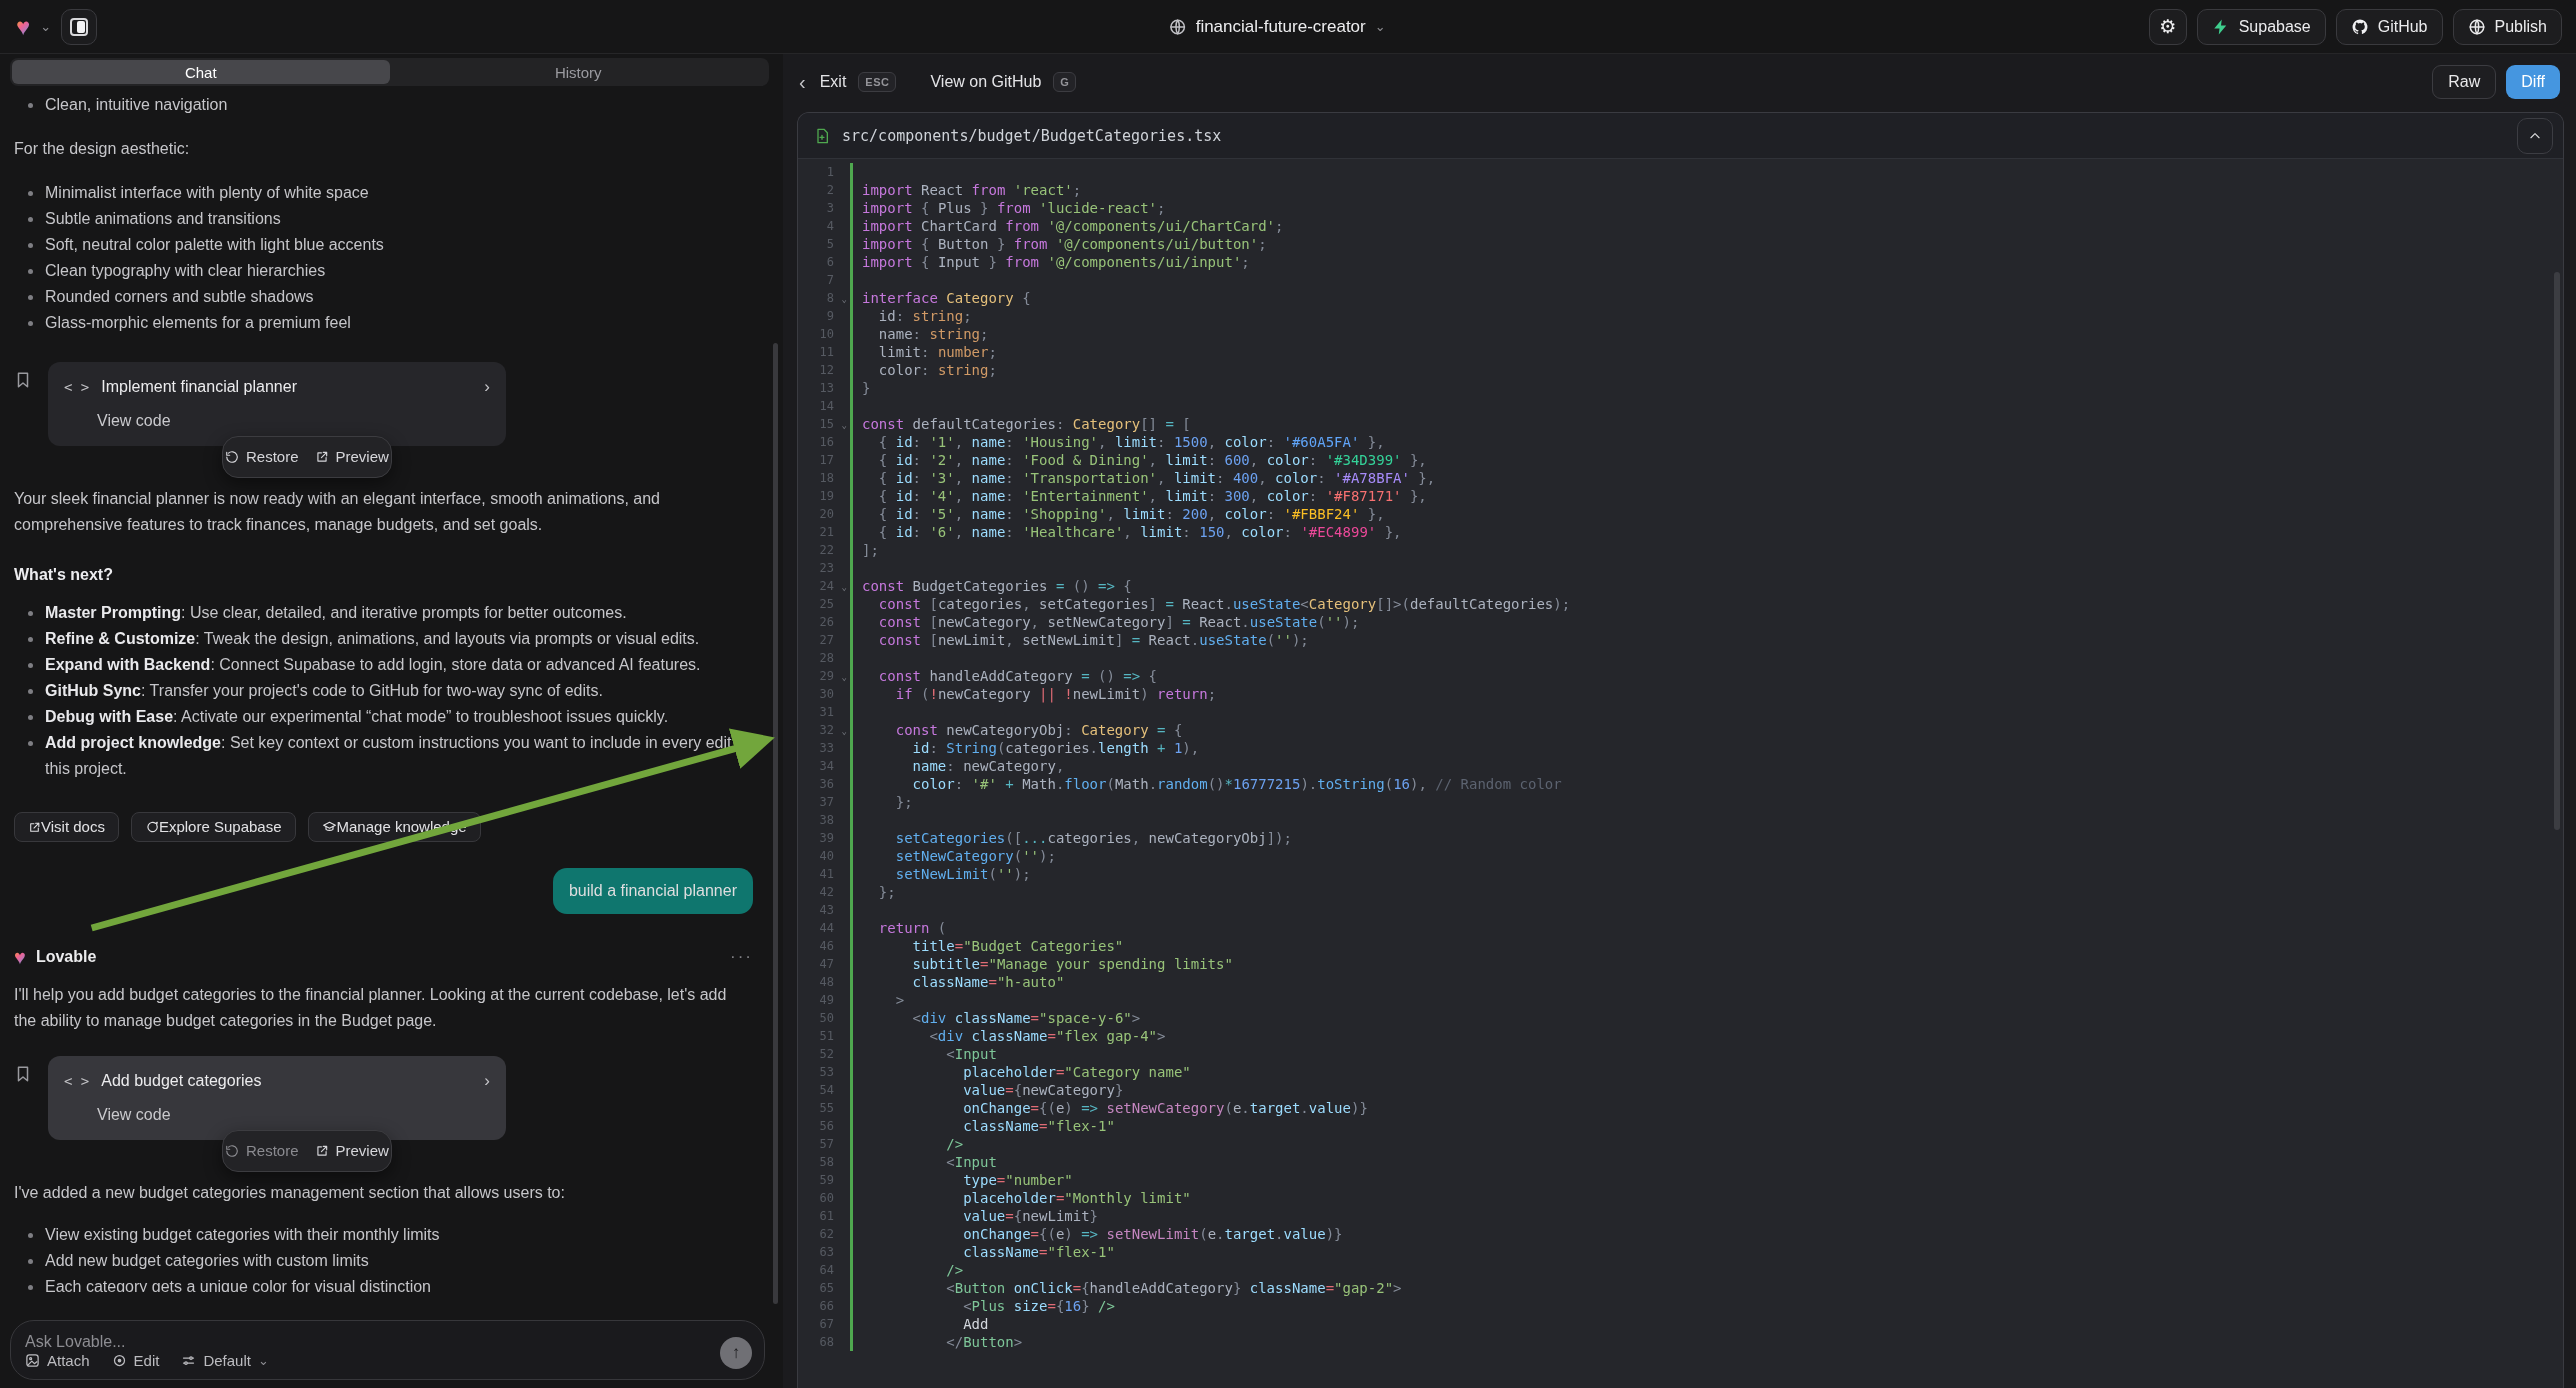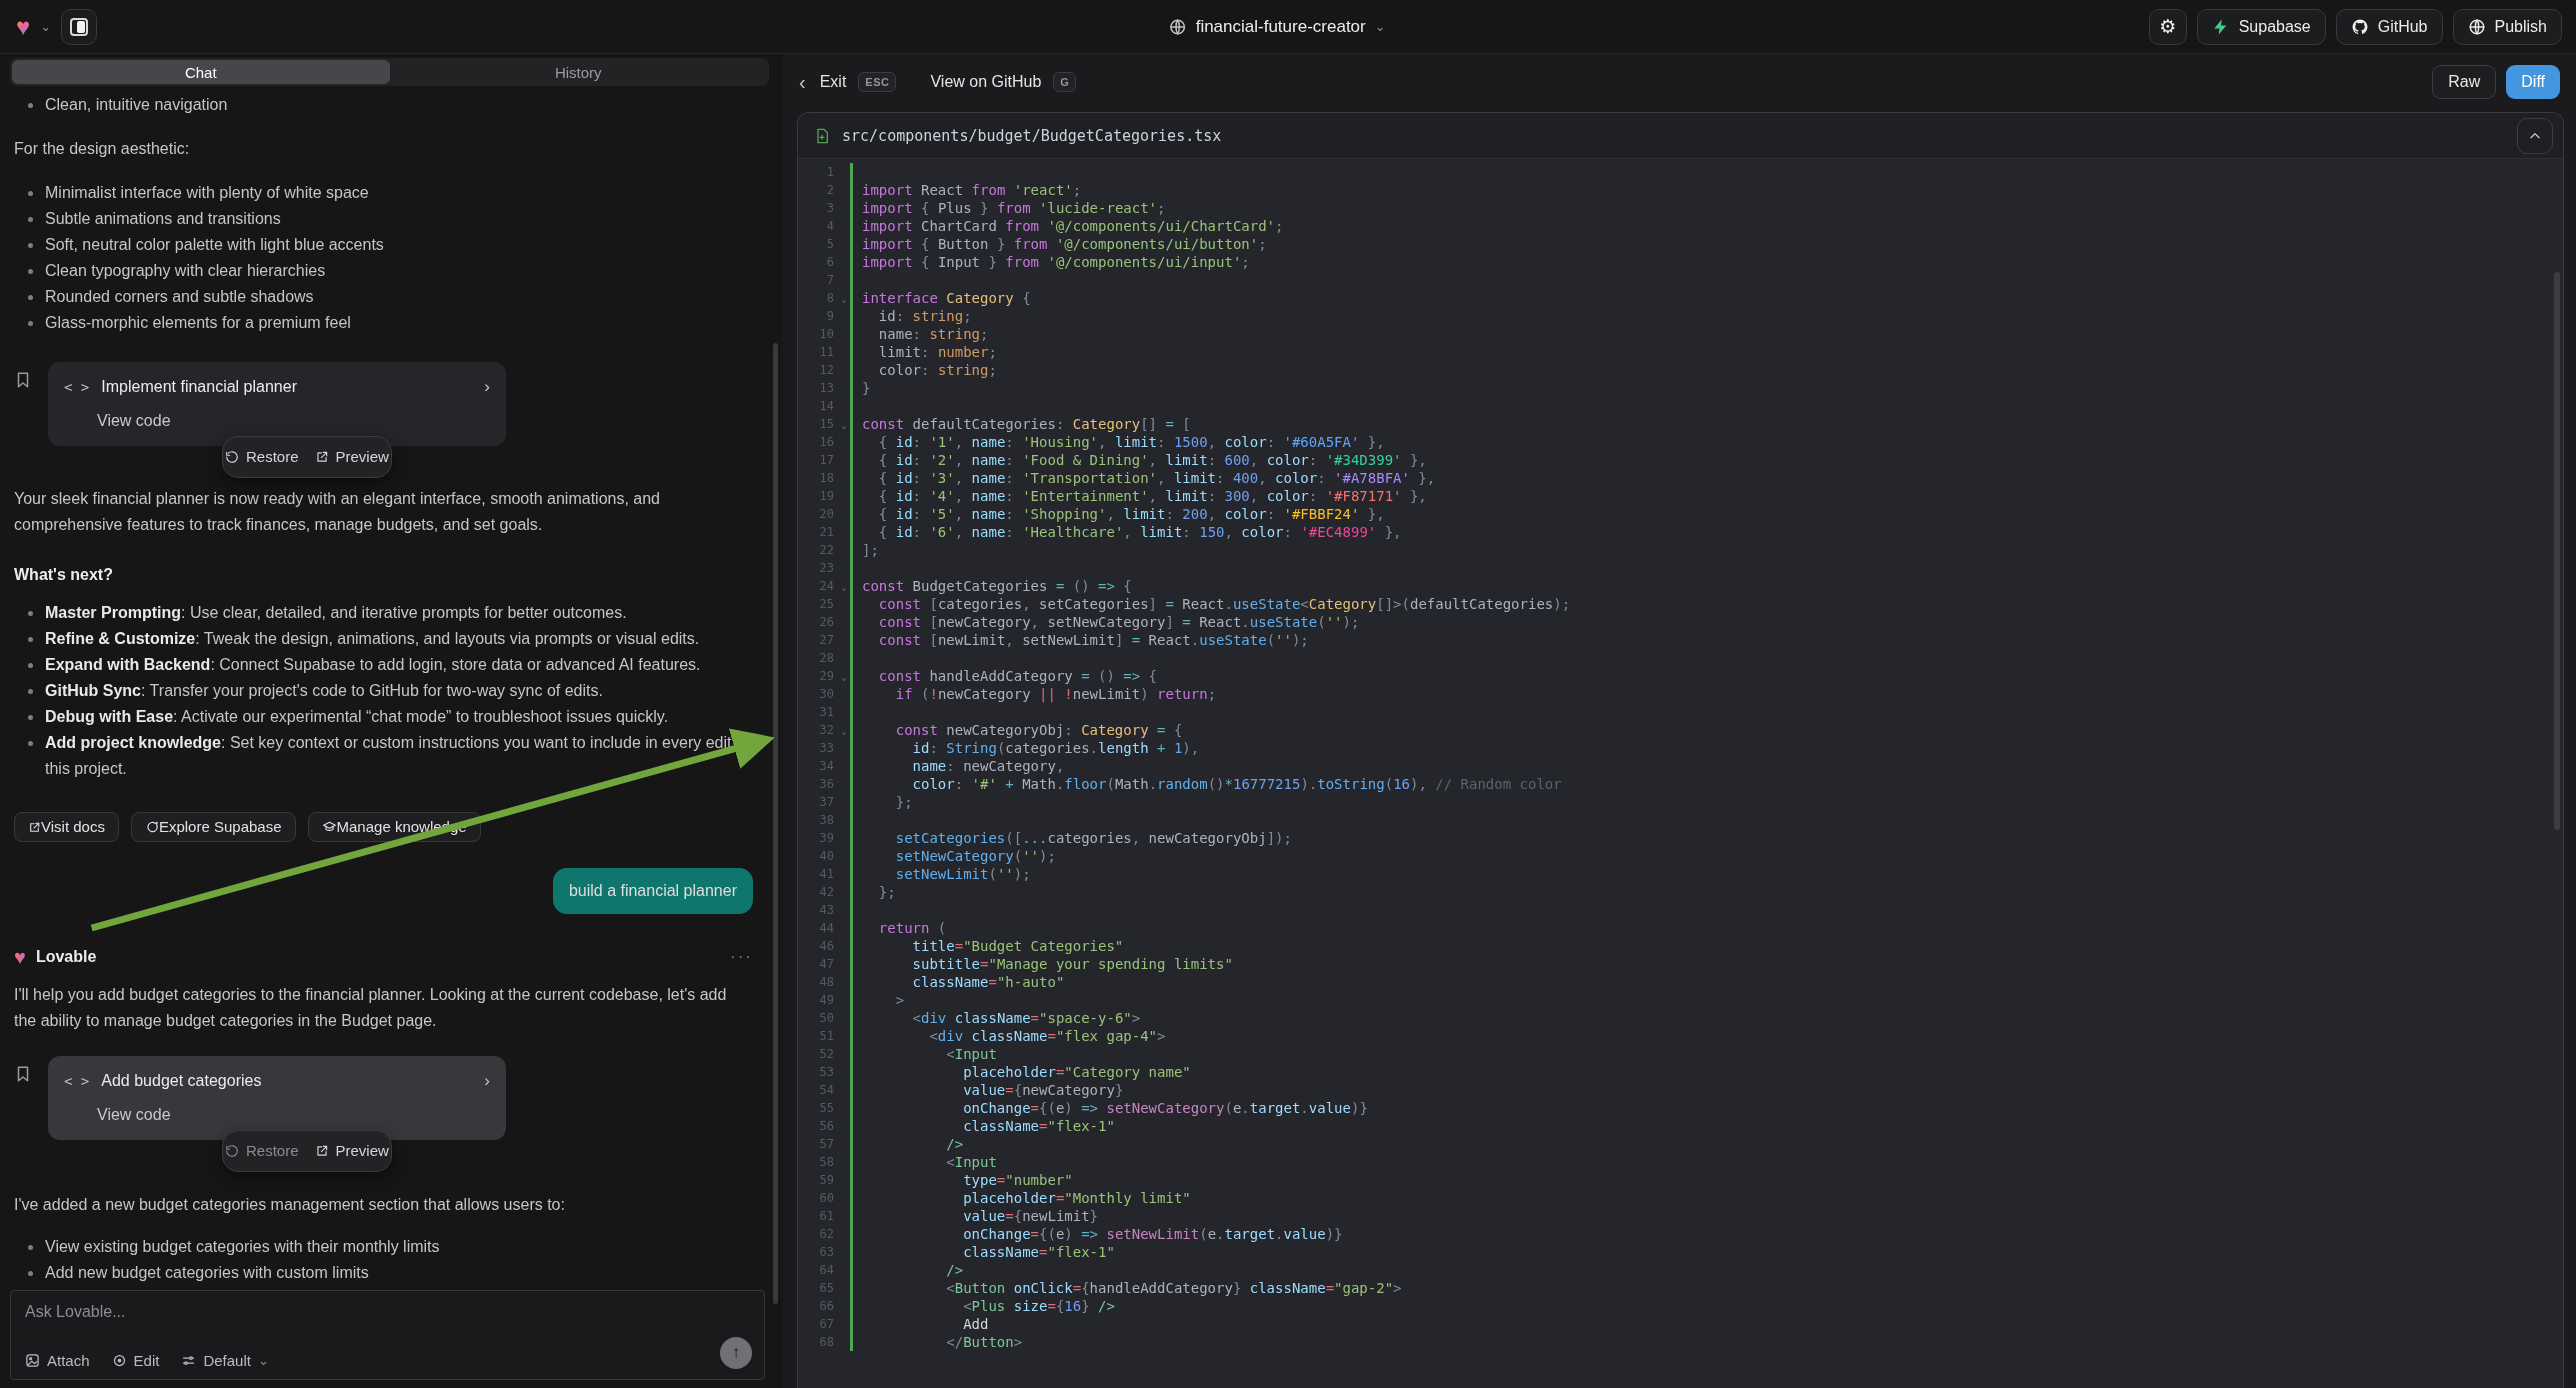--- a/index.html
+++ b/index.html
@@ -56,22 +56,22 @@
   .hoverbar .dim { color:#8b8b90; }
   .hb-item { display:flex; align-items:center; gap:7px; }
   .btnrow { display:flex; gap:12px; }
   .pill { height:30px; display:flex; align-items:center; gap:0; padding:0 13px;
     background:#1f1f22; border:1px solid #38383c; border-radius:8px; color:#e2e2e5; font-size:15px; }
   .bubble-wrap { display:flex; justify-content:flex-end; }
   .bubble { background:#0f766e; border-radius:14px; padding:10px 16px; color:#dededf; font-size:16px; }
   .lov-row { display:flex; align-items:center; gap:10px; }
   .lov-name { color:#ececee; font-size:16px; font-weight:bold; }
   .lov-dots { margin-left:auto; color:#818186; font-size:17px; letter-spacing:2px; }
-  .composer { position:absolute; left:10px; right:18px; bottom:8px; height:90px; background:#1a1a1d;
-    border:1px solid #37373b; border-radius:4px; padding:12px 14px; }
+  .composer { position:absolute; left:10px; right:18px; bottom:8px; height:60px; background:#1a1a1d;
+    border:1px solid #37373b; border-radius:24px; padding:12px 14px; }
   .composer input { width:100%; background:transparent; border:none; outline:none; color:#e6e6e9;
     font-size:16px; font-family:"Liberation Sans", sans-serif; }
   .composer input::placeholder { color:#8d8d92; }
   .comp-foot { position:absolute; left:14px; right:12px; bottom:10px; display:flex; align-items:flex-end;
     gap:22px; color:#bcbcc0; font-size:15px; }
   .comp-item { display:flex; align-items:center; gap:7px; }
   .send { margin-left:auto; width:32px; height:32px; border-radius:50%; background:#707075;
     display:flex; align-items:center; justify-content:center; color:#1b1b1d; font-size:17px; font-weight:bold; }
   .chat-sb { position:absolute; right:5px; top:289px; width:5px; height:961px; background:#39393d; border-radius:3px; }
 
@@ -309,21 +309,21 @@
           <span class="hb-item">
             <svg class="ic" width="14" height="14" viewBox="0 0 24 24">
                 <path d="M5 5h6M5 5v14h14v-6M14 4h6v6M20 4 11 13"></path>
               </svg>
             <span>Preview</span>
           </span>
         </div>
       </div>
     </div>
 
-    <div class="para" style="margin-top:52px">I've added a new budget categories management section that allows users to:</div>
+    <div class="para" style="margin-top:40px">I've added a new budget categories management section that allows users to:</div>
 
     <div style="margin-top:16px">
       <div class="b-row">
           <span class="dot"></span>
           <span>View existing budget categories with their monthly limits</span>
         </div>
       <div class="b-row">
           <span class="dot"></span>
           <span>Add new budget categories with custom limits</span>
         </div>

